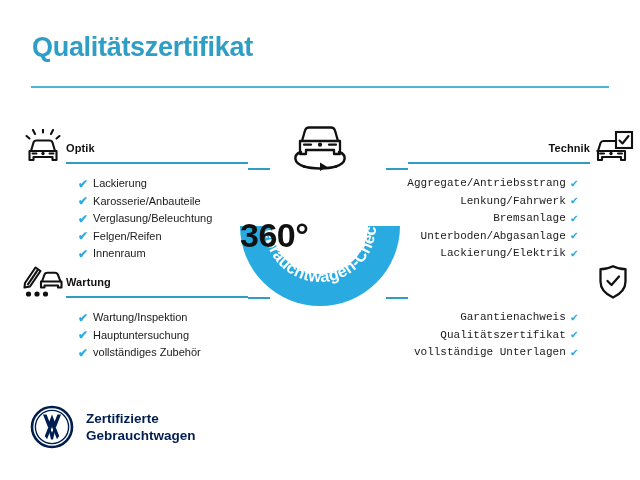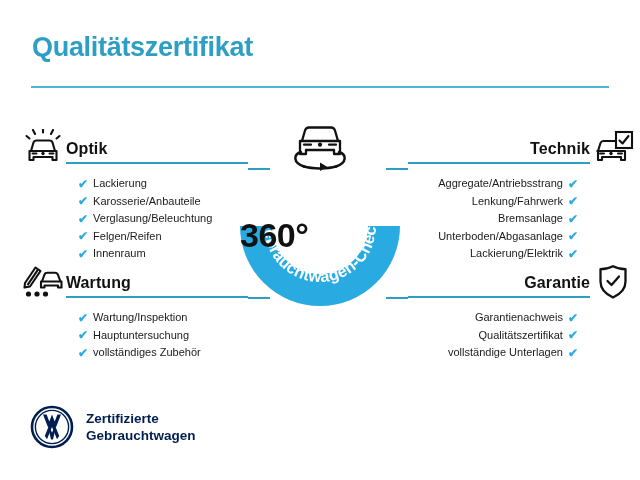--- a/index.html
+++ b/index.html
@@ -68,21 +68,21 @@
     align-items: center;
     justify-content: center;
   }
   .sec-icon svg { display: block; }
 
   .sec-title-wrap {
     flex: 1 1 auto;
     padding-top: 12px;
   }
   .sec-title {
-    font-size: 16px;
+    font-size: 11px;
     font-weight: bold;
     color: #111111;
     letter-spacing: 0.1px;
     line-height: 17px;
   }
   .right .sec-title { text-align: right; }
   .sec-rule {
     margin-top: 5px;
     height: 2px;
     background: #2e9ec4;
@@ -98,21 +98,21 @@
     font-size: 11px;
     line-height: 17.5px;
     color: #1a1a1a;
     white-space: nowrap;
     display: flex;
     align-items: center;
   }
   .sec-optik .sec-list,
   .sec-wartung .sec-list { padding-left: 58px; }
   .sec-technik .sec-list,
-  .sec-garantie .sec-list { padding-right: 58px; justify-content: flex-end; }
+  .sec-garantie .sec-list { padding-right: 58px; justify-content: flex-end; font-family: Liberation Mono, monospace; }
   .sec-technik .sec-list li,
   .sec-garantie .sec-list li { justify-content: flex-end; }
 
   .chk {
     color: #29ABE2;
     font-size: 12px;
     font-weight: bold;
     line-height: 1;
     display: inline-block;
   }
@@ -317,24 +317,20 @@
     </ul>
   </div>
 
   <div class="section sec-garantie">
     <div class="sec-head right">
       <div class="sec-icon">
         <svg width="42" height="38" viewBox="0 0 42 38">
           <path d="M21 3.2 C16.5 5.6 12 6.2 8.5 6.2 L8.5 18.5 C8.5 26.5 14.5 31.5 21 34.5 C27.5 31.5 33.5 26.5 33.5 18.5 L33.5 6.2 C30 6.2 25.5 5.6 21 3.2 Z" fill="none" stroke="#111" stroke-width="2.3" stroke-linejoin="round"></path>
           <path d="M15.5 18 L19.5 22 L27 13.5" fill="none" stroke="#111" stroke-width="2.3" stroke-linecap="round" stroke-linejoin="round"></path>
         </svg>
-      </div>
-      <div class="sec-title-wrap right">
-        <div class="sec-title">Garantie</div>
-        <div class="sec-rule"></div>
       </div>
     </div>
     <ul class="sec-list">
       <li>
           <span>Garantienachweis</span>
           <span class="chk">✔</span>
         </li>
       <li>
           <span>Qualitätszertifikat</span>
           <span class="chk">✔</span>

